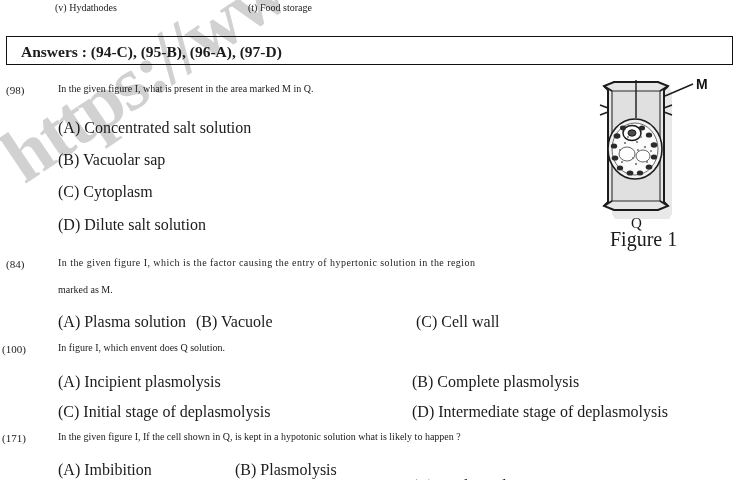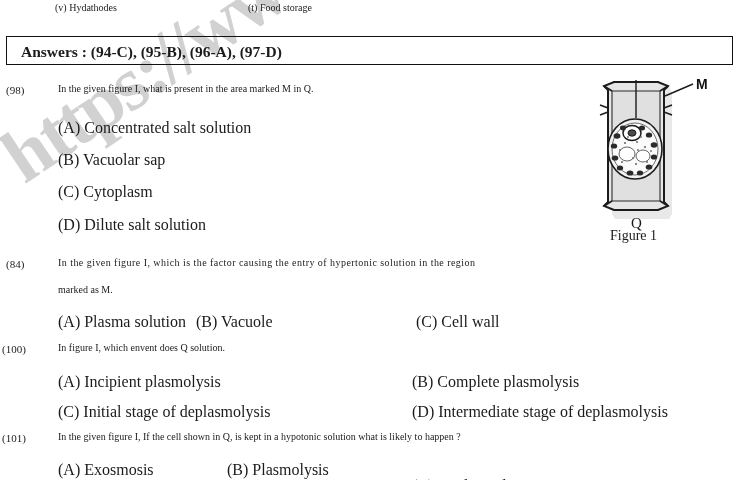--- a/index.html
+++ b/index.html
@@ -88,21 +88,21 @@
     left: 592px;
     top: 74px;
     width: 148px;
     height: 172px;
     z-index: 3;
   }
   #figure-caption {
     position: absolute;
     left: 610px;
     top: 228px;
-    font-size: 14px;
+    font-size: 20px;
     z-index: 3;
     white-space: nowrap;
   }
 
   
   .q-indent  { left: 58px; }
   .o-indent  { left: 58px; }
 </style>
 </head>
 <body>
@@ -132,24 +132,24 @@
   <div class="opt" style="left:196px; top:313px;">(B) Vacuole</div>
   <div class="opt" style="left:416px; top:313px;">(C) Cell wall</div>
 
   <div class="qnum" style="left:2px;  top:343px;">(100)</div>
   <div class="line q-indent" style="top:343px;">In figure I, which envent does Q solution.</div>
   <div class="opt" style="left:58px;  top:373px;">(A)  Incipient plasmolysis</div>
   <div class="opt" style="left:412px; top:373px;">(B) Complete plasmolysis</div>
   <div class="opt" style="left:58px;  top:403px;">(C)  Initial stage of deplasmolysis</div>
   <div class="opt" style="left:412px; top:403px;">(D) Intermediate stage of deplasmolysis</div>
 
-  <div class="qnum" style="left:2px;  top:432px;">(101)</div>
+  <div class="qnum" style="left:2px;  top:432px;">(171)</div>
   <div class="line q-indent" style="top:432px;">In the given figure I, If the cell shown in Q, is kept in a hypotonic solution what is likely to happen ?</div>
-  <div class="opt" style="left:58px;  top:461px;">(A)  Exosmosis</div>
-  <div class="opt" style="left:227px; top:461px;">(B) Plasmolysis</div>
+  <div class="opt" style="left:58px;  top:461px;">(A)  Imbibition</div>
+  <div class="opt" style="left:235px; top:461px;">(B) Plasmolysis</div>
   <div class="opt" style="left:412px; top:461px;margin-top:16px;">(C) Deplasmolysis</div>
 
   <div id="figure-wrap">
     <svg width="148" height="172" viewBox="0 0 148 172" xmlns="http://www.w3.org/2000/svg">
 
       <g opacity="0.22">
         <path d="M17 14 L17 136 L20 141 L74 141 L77 136 L77 14 L74 9 L20 9 Z" fill="#9a9a9a" transform="translate(3,4)"></path>
       </g>
 
       <path d="M16 16

